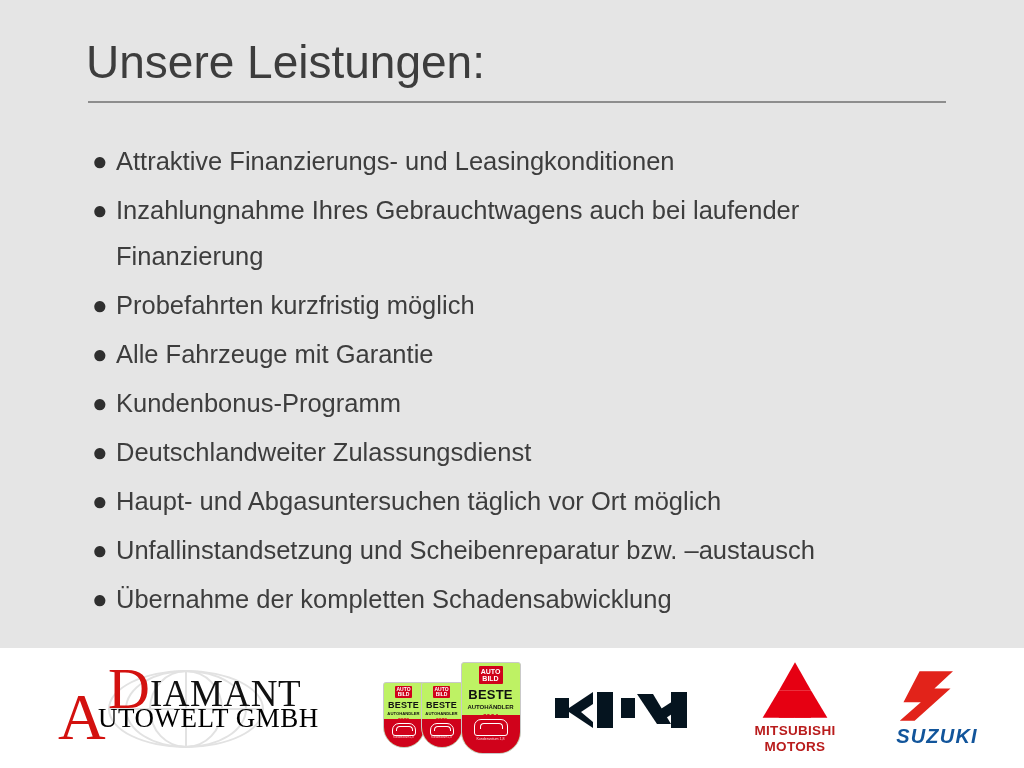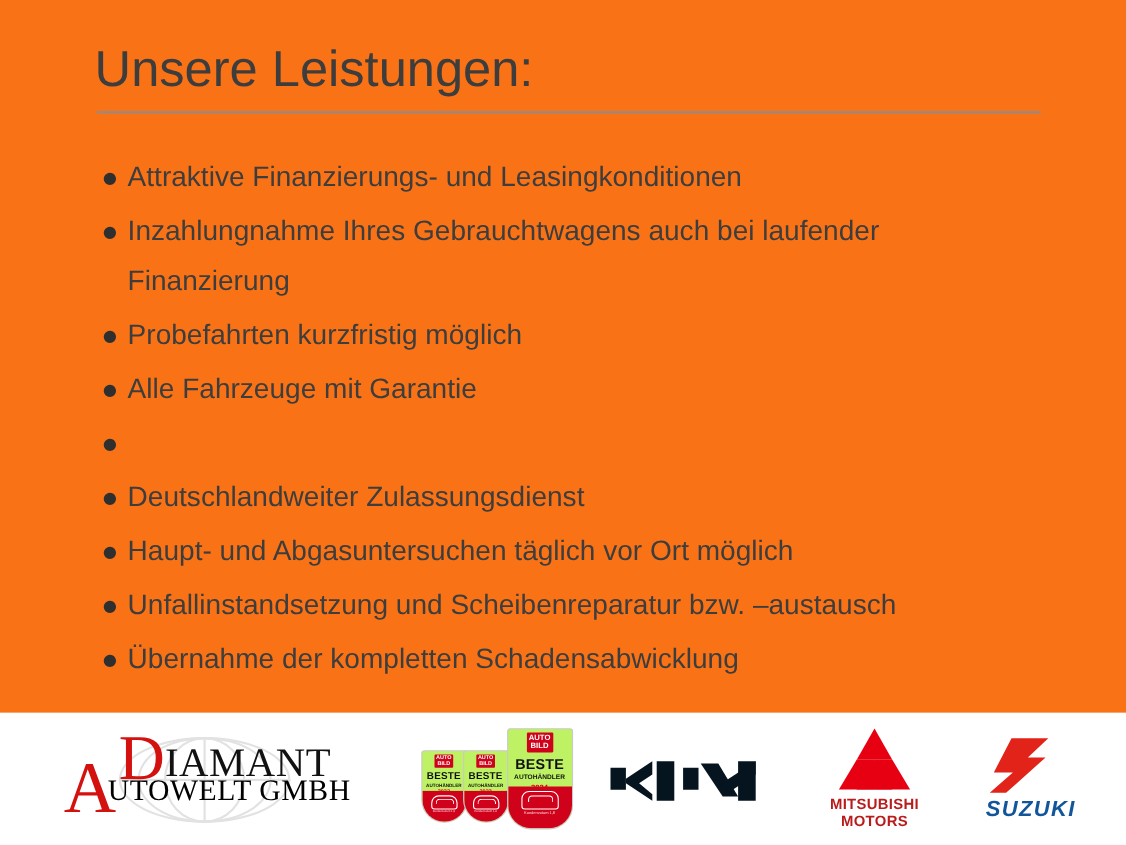--- a/index.html
+++ b/index.html
@@ -19,21 +19,21 @@
     height: 768px;
     background: #ffffff;
   }
   
   .content-panel {
     position: absolute;
     left: 0;
     top: 0;
     width: 1024px;
     height: 648px;
-    background: #f97316;
+    background: #e5e5e5;
     box-sizing: border-box;
   }
   .page-title {
     position: absolute;
     left: 86px;
     top: 36px;
     font-size: 46px;
     font-weight: 400;
     color: #3d3d3d;
     letter-spacing: 0px;
@@ -336,20 +336,21 @@
       <li class="service-item">
         <span class="service-bullet">●</span>
         <span class="service-text">Probefahrten kurzfristig möglich</span>
       </li>
       <li class="service-item">
         <span class="service-bullet">●</span>
         <span class="service-text">Alle Fahrzeuge mit Garantie</span>
       </li>
       <li class="service-item">
         <span class="service-bullet">●</span>
+        <span class="service-text">Kundenbonus-Programm</span>
       </li>
       <li class="service-item">
         <span class="service-bullet">●</span>
         <span class="service-text">Deutschlandweiter Zulassungsdienst</span>
       </li>
       <li class="service-item">
         <span class="service-bullet">●</span>
         <span class="service-text">Haupt- und Abgasuntersuchen täglich vor Ort möglich</span>
       </li>
       <li class="service-item">

